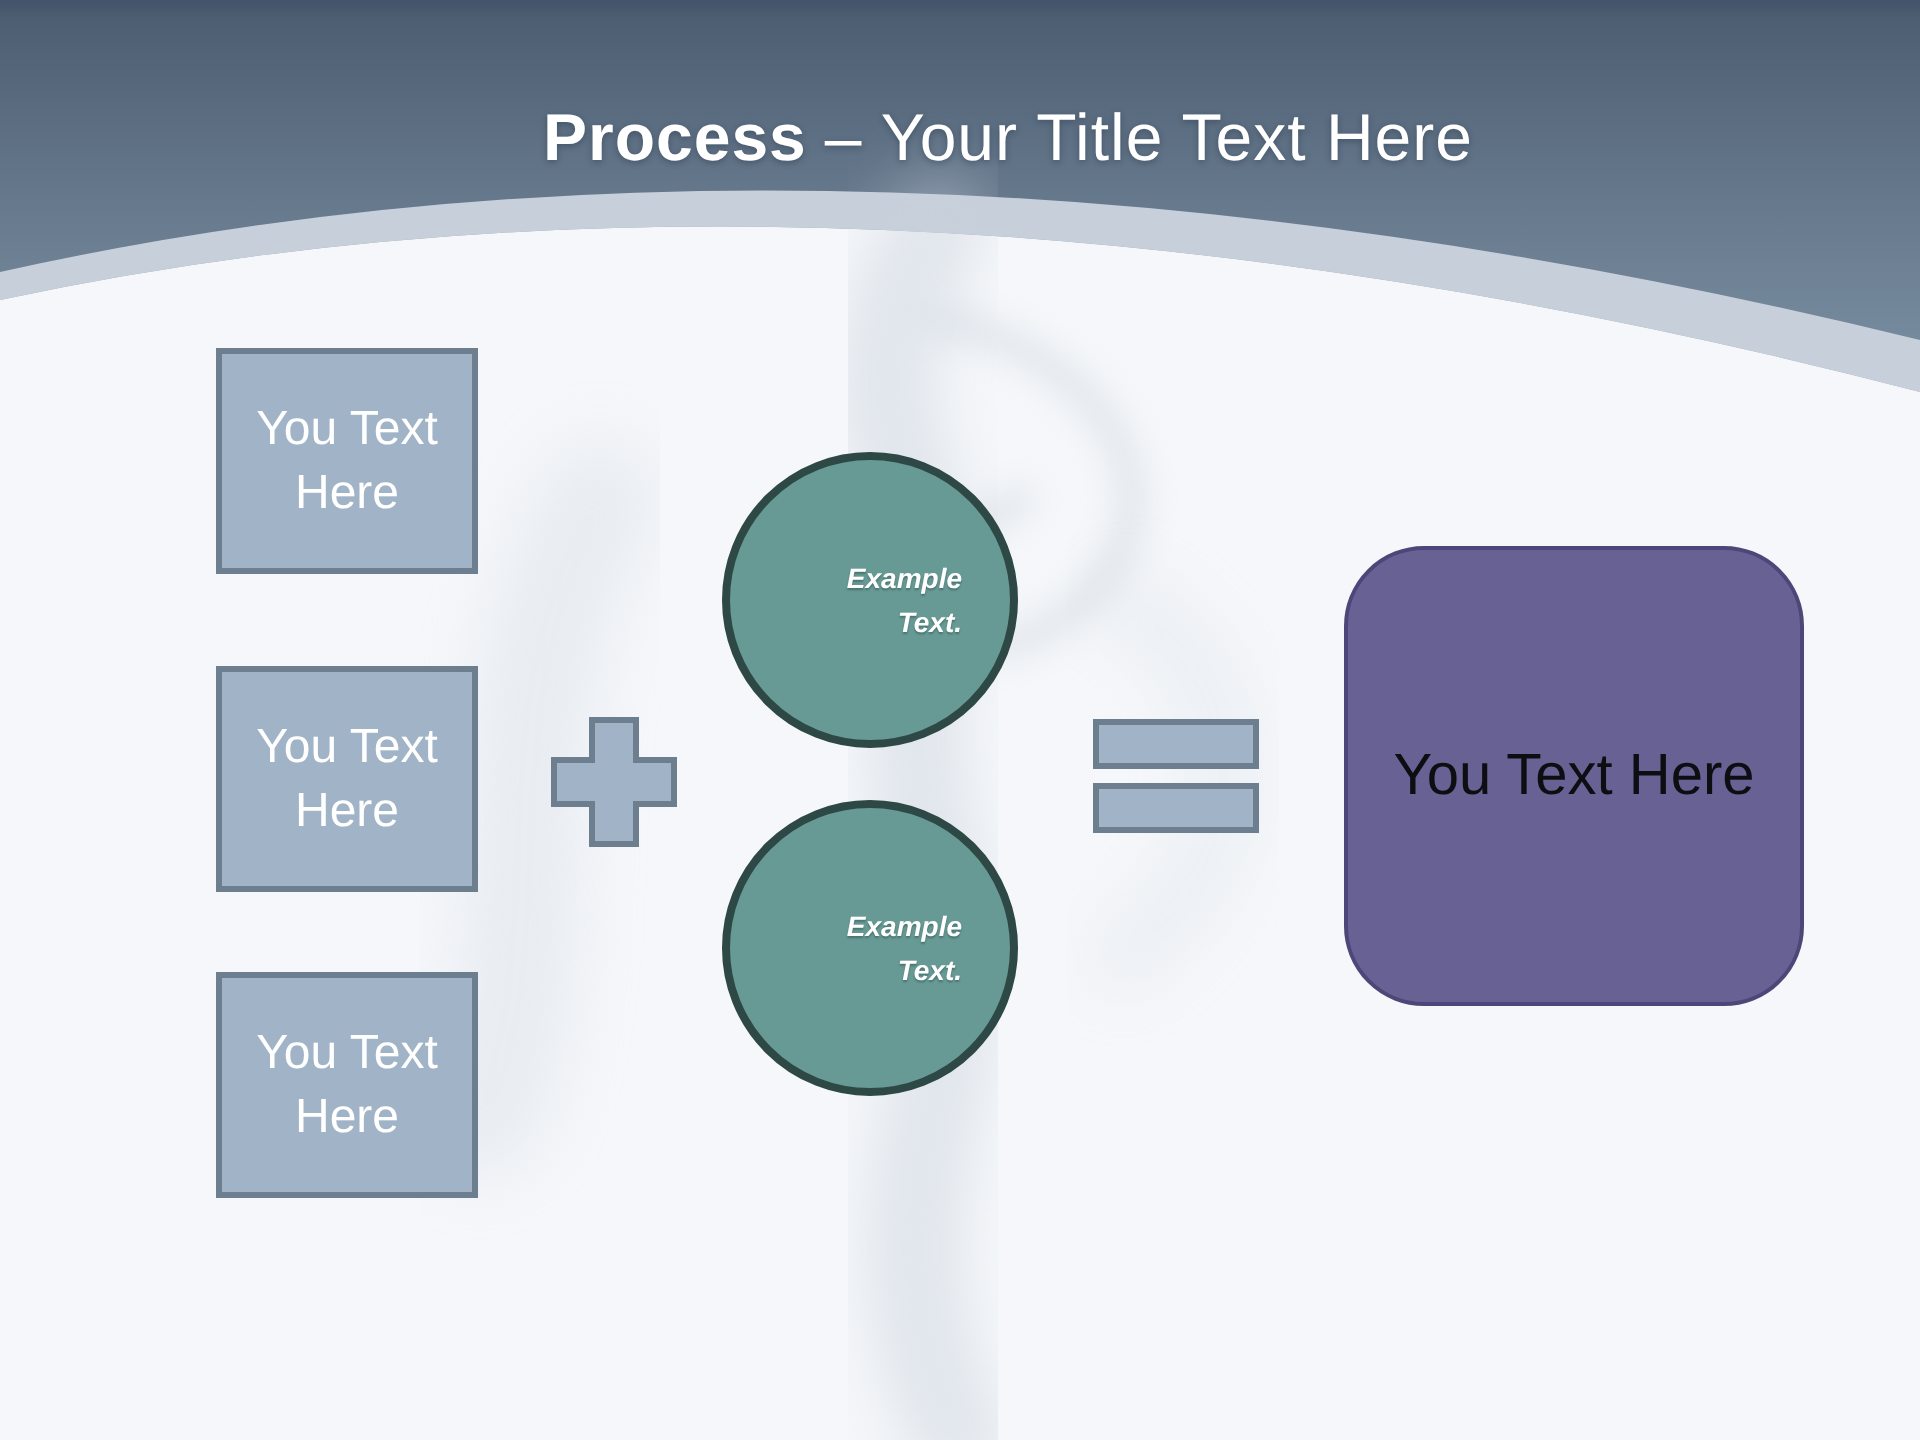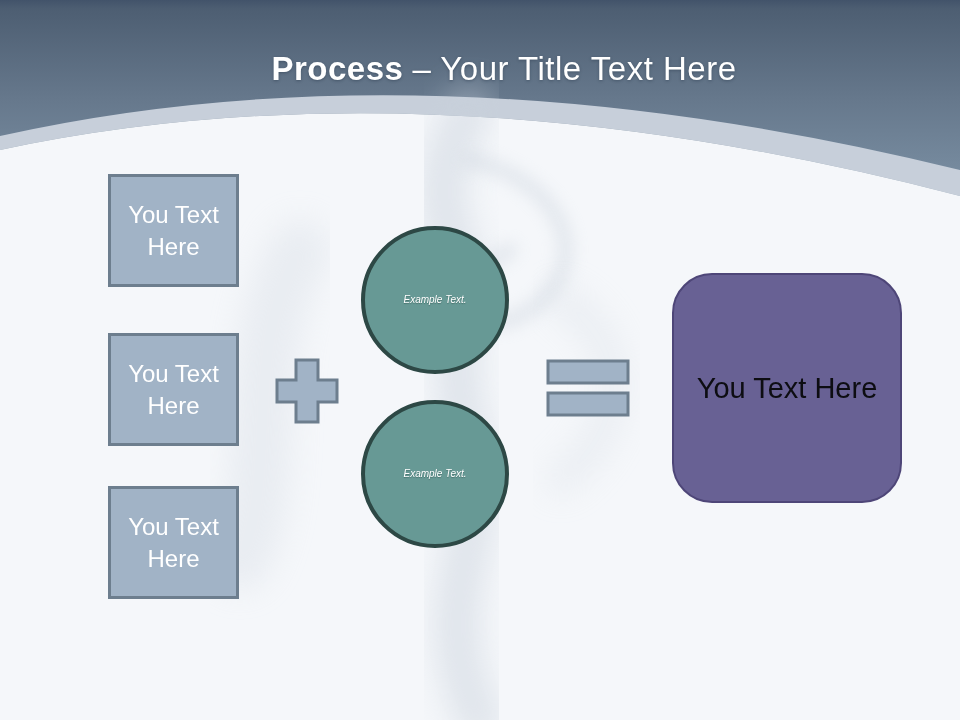--- a/index.html
+++ b/index.html
@@ -31,22 +31,22 @@
   .input-box span{display:block;width:104px;text-align:center;color:var(--box-text);
     font-size:24px;line-height:32px;}
   .box1{top:174px;} .box2{top:333px;} .box3{top:486px;}
 
   .op-svg{position:absolute;z-index:2;}
   .op-shape{fill:var(--shape-fill);stroke:var(--shape-border);stroke-width:3;}
 
   .circle{position:absolute;left:361px;width:148px;height:148px;box-sizing:border-box;z-index:2;
     border-radius:50%;background:var(--circle-fill);border:4px solid var(--circle-border);
     display:flex;align-items:center;justify-content:center;}
-  .circle span{display:block;width:92px;text-align:center;color:var(--circle-text);
-    font-size:10px;font-weight:400;font-style:italic;line-height:22px;
+  .circle span{display:block;width:92px;text-align:right;color:var(--circle-text);
+    font-size:14px;font-weight:700;font-style:italic;line-height:22px;
     text-shadow:0 1px 1px rgba(30,60,55,0.4);}
   .c1{top:226px;} .c2{top:400px;}
 
   .result-box{position:absolute;left:672px;top:273px;width:230px;height:230px;box-sizing:border-box;z-index:2;
     background:var(--result-fill);border:2px solid var(--result-border);border-radius:40px;
     display:flex;align-items:center;justify-content:center;}
   .result-box span{color:var(--result-text);font-size:29px;white-space:nowrap;}
 </style>
 </head>
 <body>

